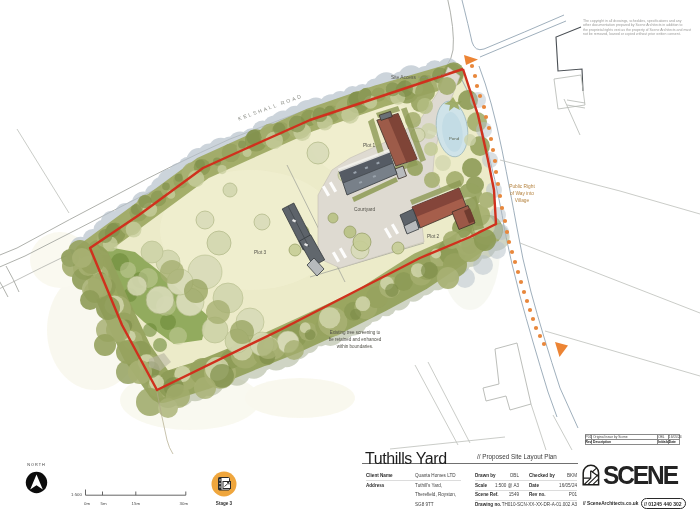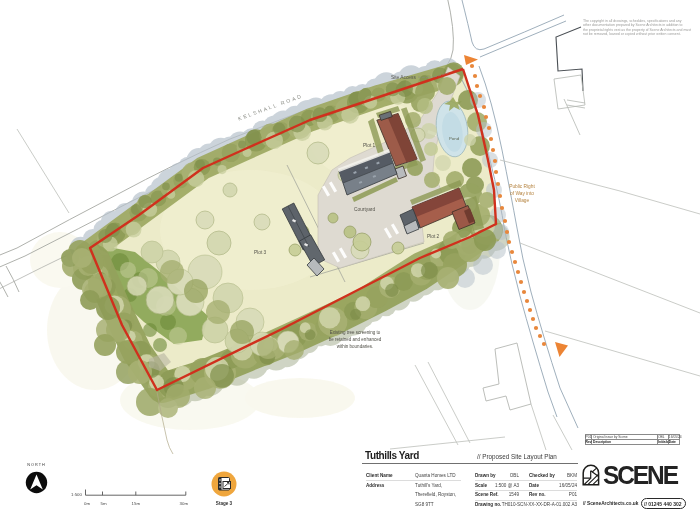--- a/index.html
+++ b/index.html
@@ -568,21 +568,21 @@
 <text x="355" y="348" font-size="4.5" fill="#4e4d45" text-anchor="middle">within boundaries.</text>
 
 <text x="583" y="22.0" font-size="3.5" fill="#9a9a98">The copyright in all drawings, schedules, specifications and any</text>
 <text x="583" y="26.3" font-size="3.5" fill="#9a9a98">other documentation prepared by Scene Architects in addition to</text>
 <text x="583" y="30.6" font-size="3.5" fill="#9a9a98">the proprietal rights vest as the property of Scene Architects and must</text>
 <text x="583" y="34.9" font-size="3.5" fill="#9a9a98">not be removed, loaned or copied without prior written consent.</text>
 </svg>
 
 <div class="abs" style="left:362px;top:463px;width:216px;height:0.8px;background:#707070"></div>
 
-<div class="abs" style="left:365px;top:450px;font-size:10px;font-weight:bold;color:#1d1d1d;letter-spacing:-0.4px;">Tuthills Yard</div>
+<div class="abs" style="left:365px;top:450px;font-size:16px;font-weight:normal;color:#1d1d1d;letter-spacing:-0.4px;">Tuthills Yard</div>
 
 <div class="abs" style="left:477px;top:452.5px;font-size:6.3px;color:#3a3a3a;">// Proposed Site Layout Plan</div>
 
 <div class="abs" style="left:366px;top:473px;font-size:4.6px;font-weight:bold;color:#2b2b2b;">Client Name</div>
 <div class="abs" style="left:415px;top:473px;font-size:4.6px;color:#3f3f3f;">Quanta Homes LTD</div>
 <div class="abs" style="left:366px;top:482.7px;font-size:4.6px;font-weight:bold;color:#2b2b2b;">Address</div>
 <div class="abs" style="left:415px;top:482.7px;font-size:4.6px;color:#3f3f3f;">Tuthill's Yard,</div>
 <div class="abs" style="left:415px;top:492.4px;font-size:4.6px;color:#3f3f3f;">Therefield, Royston,</div>
 <div class="abs" style="left:415px;top:502.1px;font-size:4.6px;color:#3f3f3f;">SG8 9TT</div>
 <div class="abs" style="left:366px;top:480.2px;width:95px;height:1px;background:#dcdcdc"></div>

